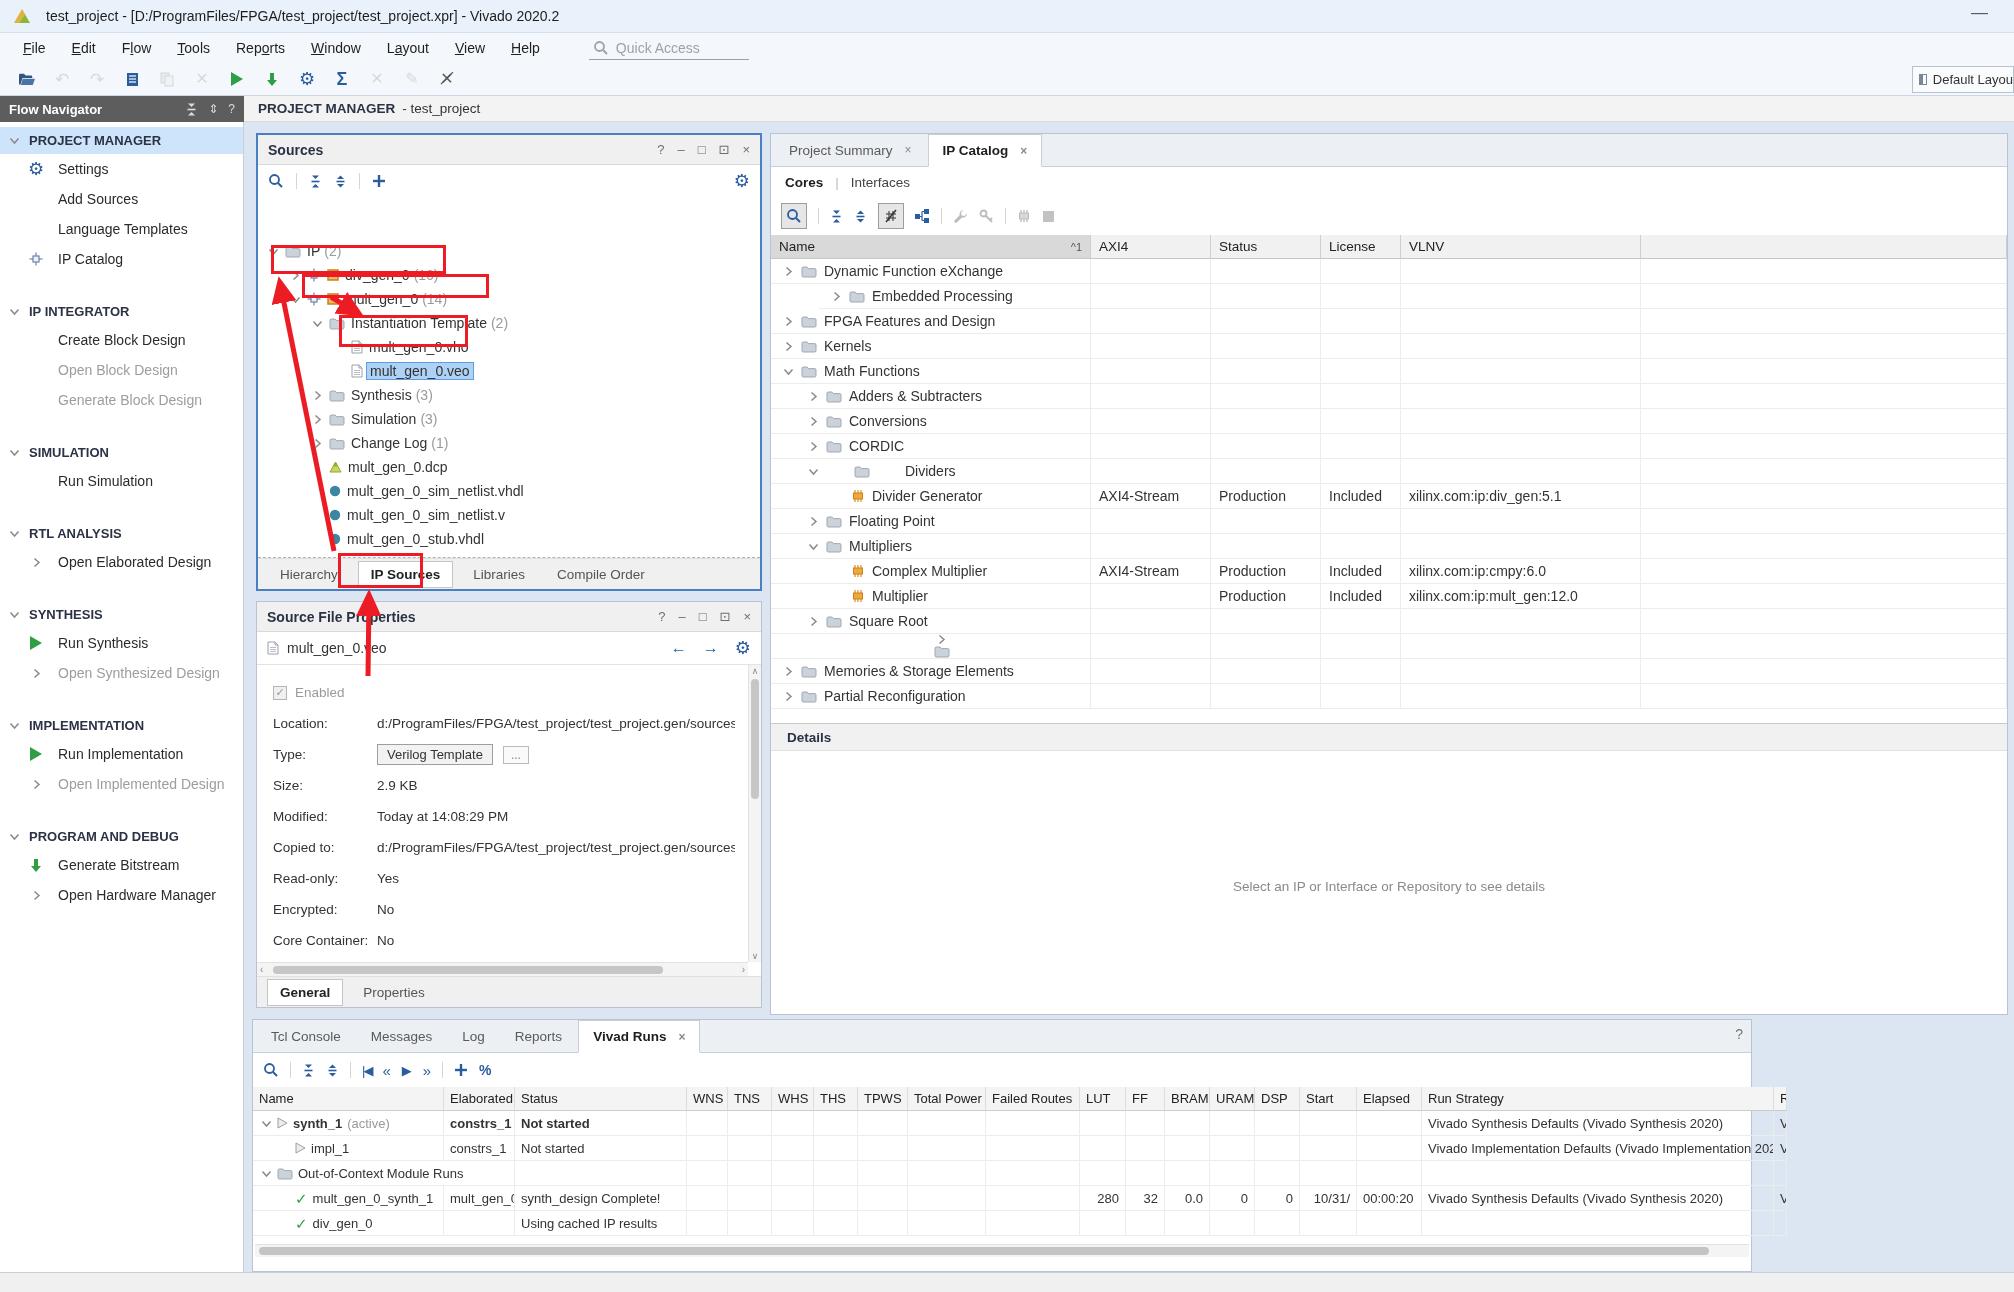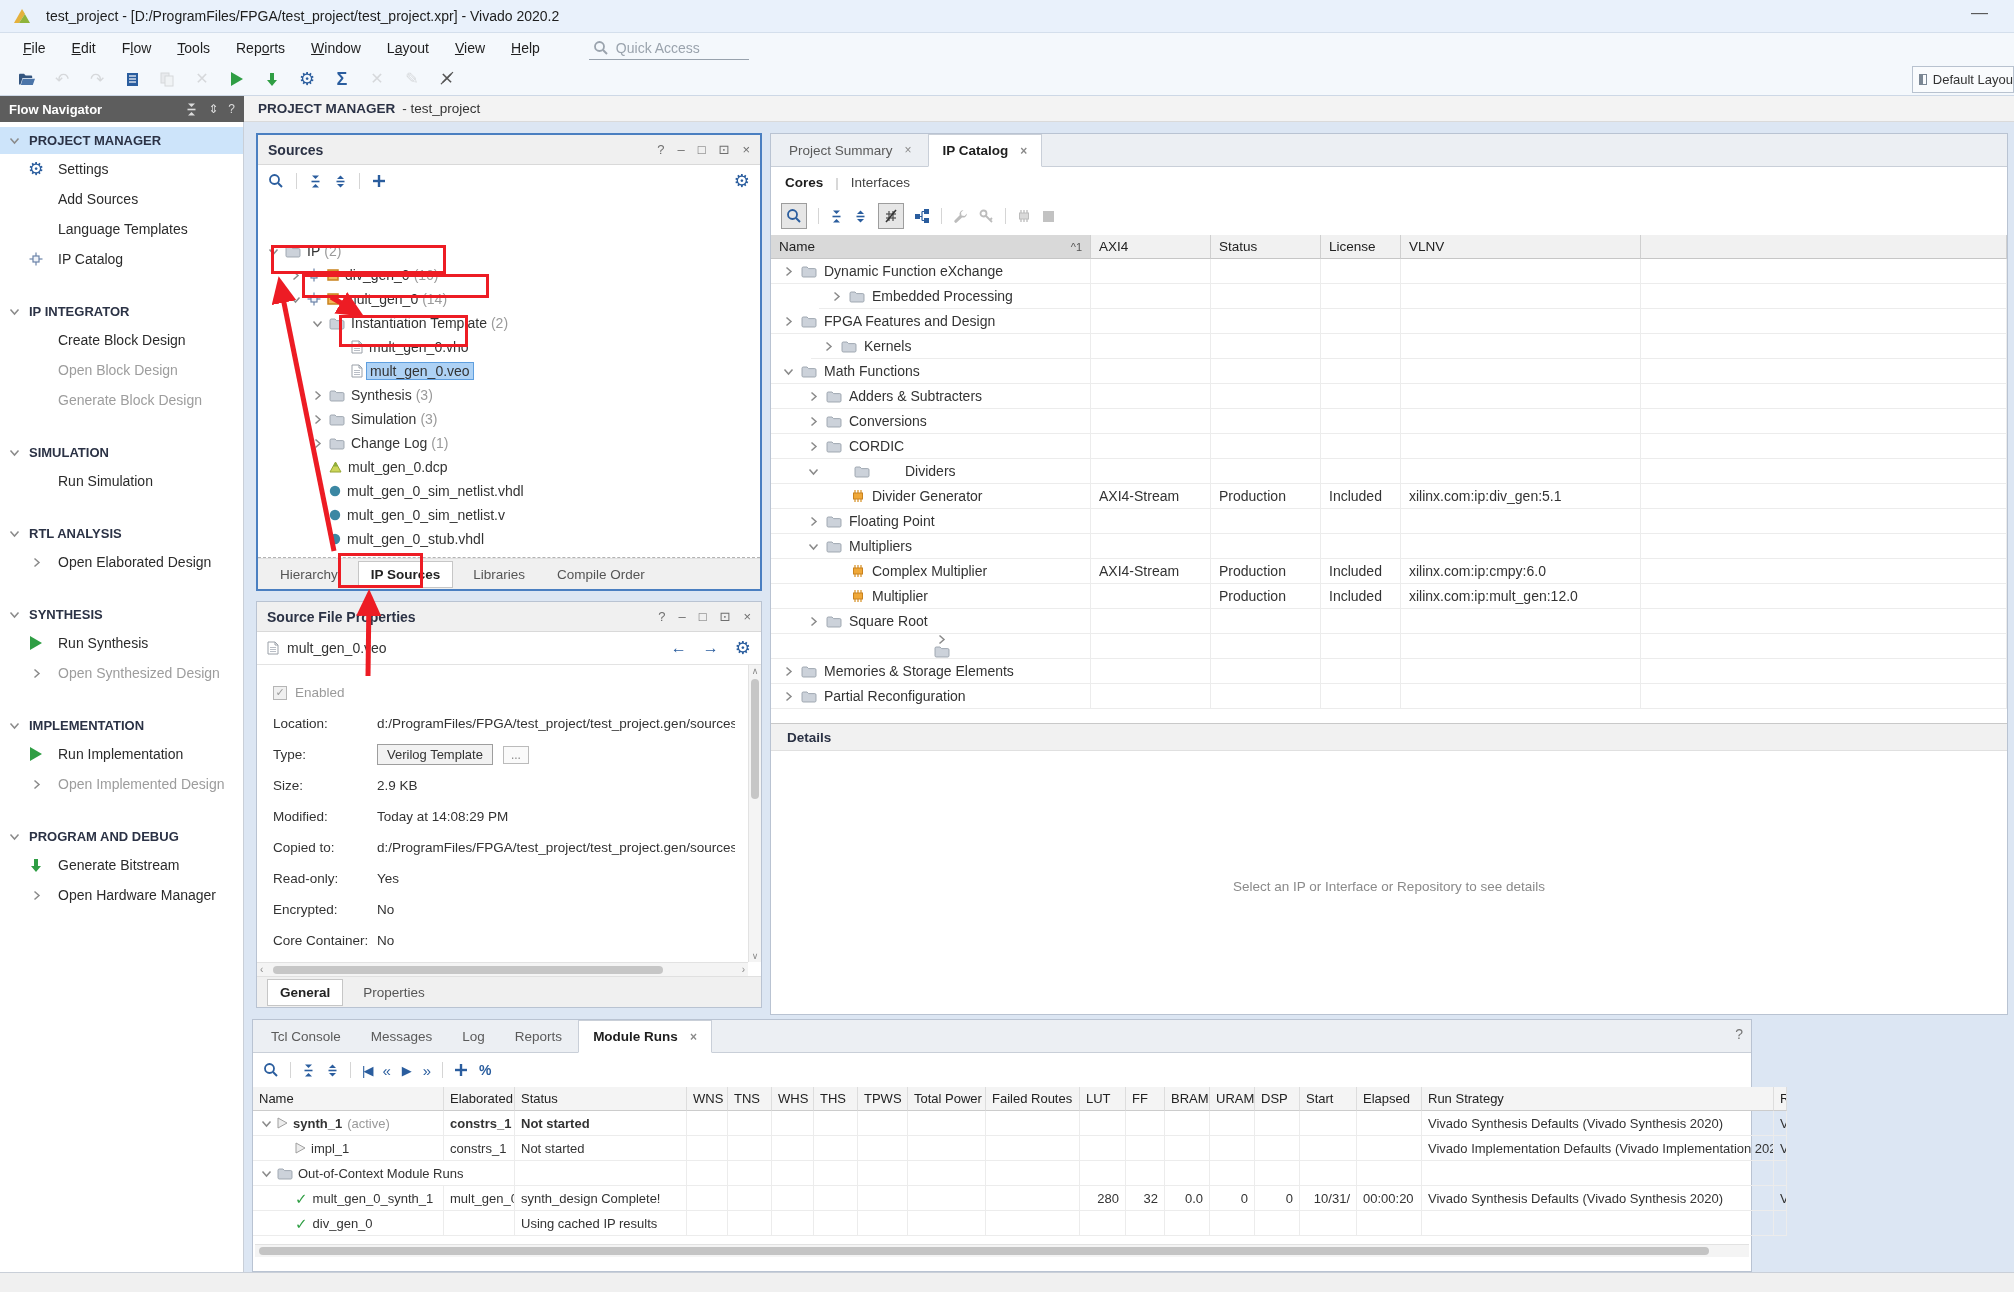--- a/index.html
+++ b/index.html
@@ -928,21 +928,21 @@
             <path d="M1 3.2 C1 2.5 1.5 2 2.2 2 H6 L7.6 3.6 H13.8 C14.5 3.6 15 4.1 15 4.8 V10.8 C15 11.5 14.5 12 13.8 12 H2.2 C1.5 12 1 11.5 1 10.8 Z" fill="#ccd2da" stroke="#99a1ab" stroke-width="0.9"></path>
           </svg>
         </span>
         <span>FPGA Features and Design</span>
       </div>
       <div class="cat-cell"></div>
       <div class="cat-cell"></div>
       <div class="cat-cell"></div>
       <div class="cat-cell"></div>
       <div class="cat-cell"></div>
-      <div class="cat-cell" style="padding-left: 12px; margin-left: 40px;">
+      <div class="cat-cell" style="padding-left: 12px;">
         <span class="icon">
           <svg width="11" height="11" viewBox="0 0 11 11">
             <path d="M3.5 1.5 L8 5.5 L3.5 9.5" fill="none" stroke="#8a8a8a" stroke-width="1.5"></path>
           </svg>
         </span>
         <span class="icon">
           <svg width="16" height="13" viewBox="0 0 16 13">
             <path d="M1 3.2 C1 2.5 1.5 2 2.2 2 H6 L7.6 3.6 H13.8 C14.5 3.6 15 4.1 15 4.8 V10.8 C15 11.5 14.5 12 13.8 12 H2.2 C1.5 12 1 11.5 1 10.8 Z" fill="#ccd2da" stroke="#99a1ab" stroke-width="0.9"></path>
           </svg>
         </span>
@@ -1234,21 +1234,21 @@
       <span class="cat-tab">
         <span>Messages</span>
       </span>
       <span class="cat-tab">
         <span>Log</span>
       </span>
       <span class="cat-tab">
         <span>Reports</span>
       </span>
       <span class="cat-tab active">
-        <span>Module Runs</span>
+        <span>Vivad Runs</span>
         <span class="x">×</span>
       </span>
     </div>
   <span class="bp-help">?</span>
   <div class="cat-toolbar" style="height:34px;min-height:34px;">
     <span class="icon">
         <svg width="16" height="16" viewBox="0 0 16 16">
           <circle cx="6.5" cy="6.5" r="4.5" fill="none" stroke="#2a5d9e" stroke-width="1.8"></circle>
           <line x1="10" y1="10" x2="14" y2="14" stroke="#2a5d9e" stroke-width="2"></line>
         </svg>

